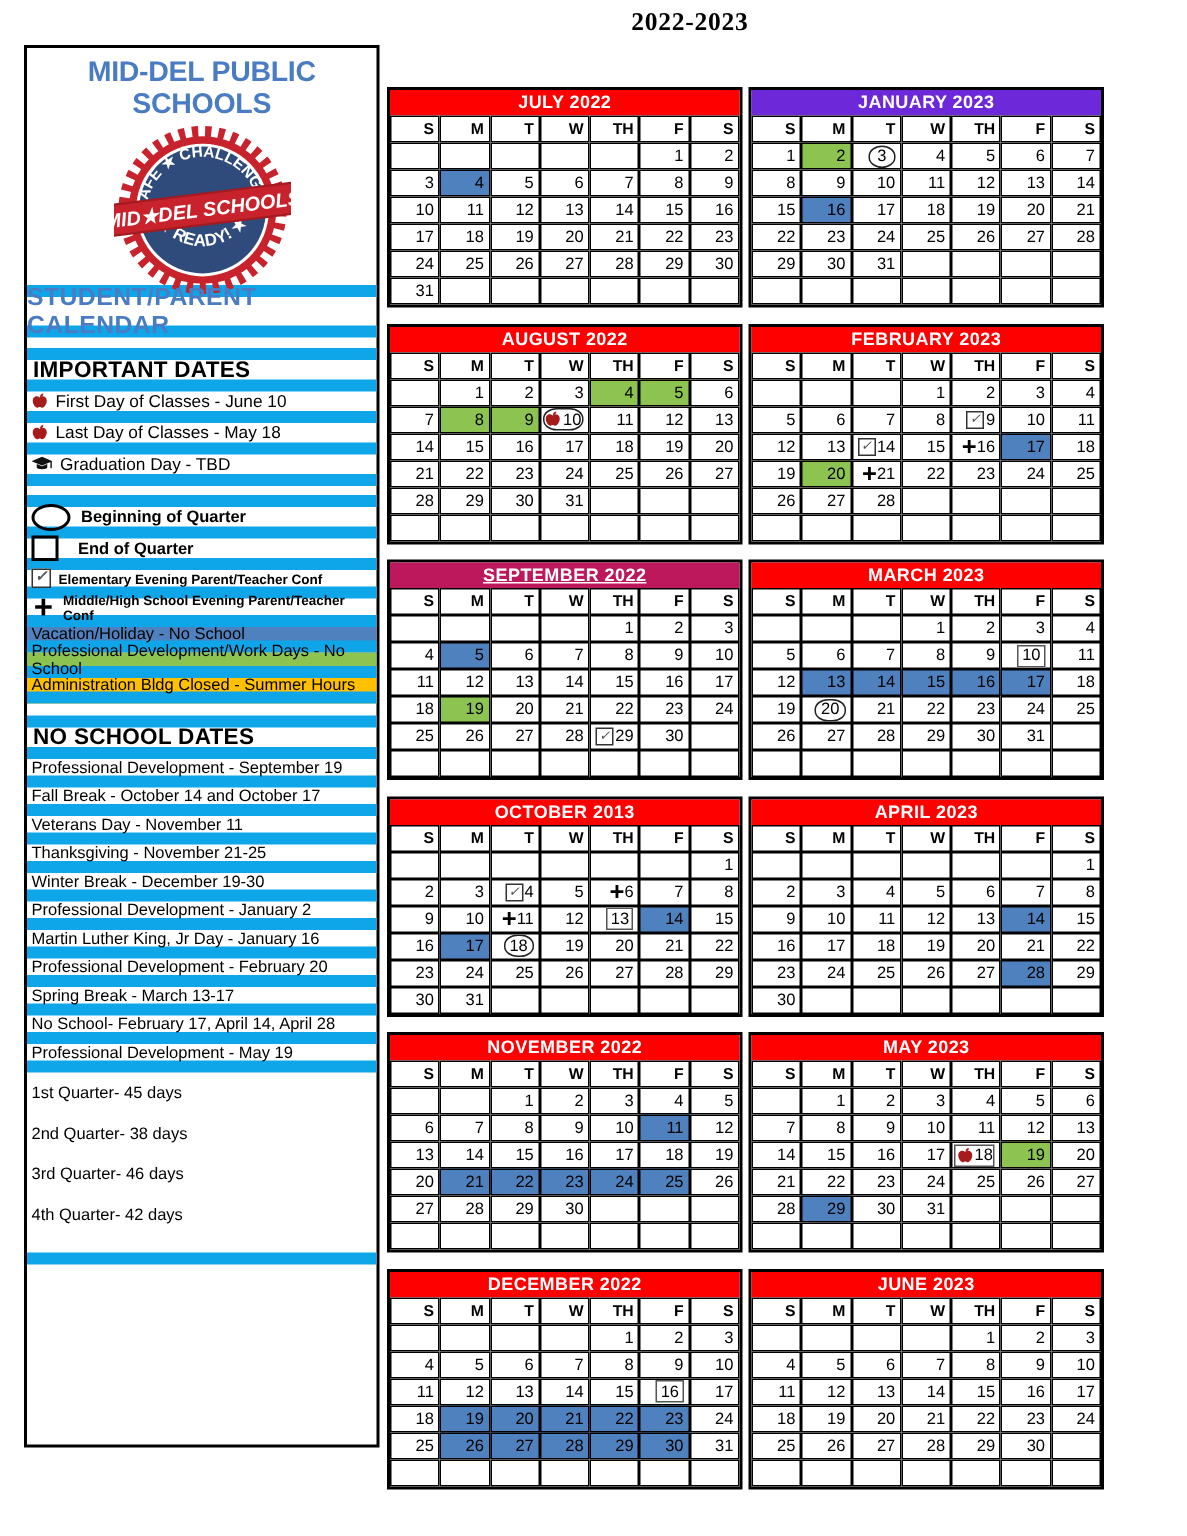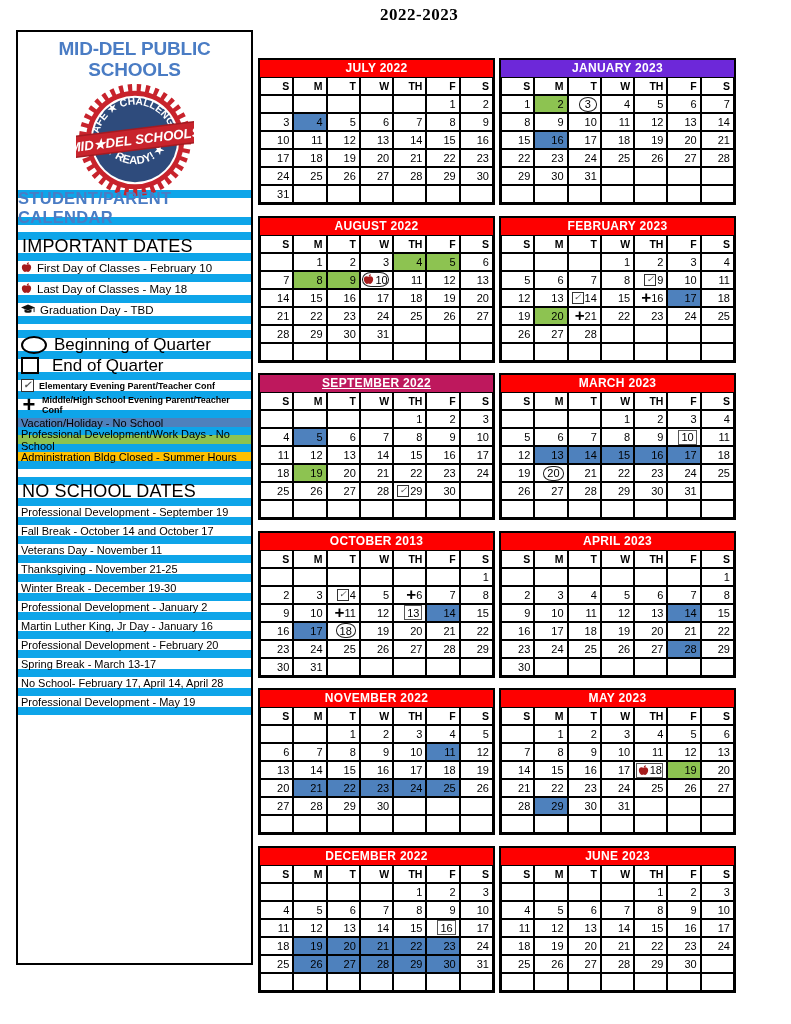--- a/index.html
+++ b/index.html
@@ -1,37 +1,37 @@
 <!DOCTYPE html>
 <html style="--sblue: #4a7cc4;"><head>
 <meta charset="utf-8">
 <style>
   html,body{margin:0;padding:0;background:#fff;}
   body{width:791px;height:1024px;font-family:"Liberation Sans",sans-serif;color:#000;position:relative;}
   .page{position:absolute;inset:0;background:#fff;}
-  .page-title{position:absolute;top:5px;left:380px;width:160px;text-align:left;
+  .page-title{position:absolute;top:5px;left:380px;width:160px;text-align:center;
     font-family:"Liberation Serif",serif;font-weight:bold;font-size:17px;letter-spacing:.5px;}
   .content{position:absolute;top:30px;left:16px;display:flex;gap:5px;}
 
   
   .sidebar{width:237px;height:935px;border:2px solid #000;box-sizing:border-box;
     display:flex;flex-direction:column;background:#fff;}
   .srow{border-bottom:8px solid #0ea5e9;box-sizing:border-box;flex:0 0 auto;}
   .school-head{height:166px;display:flex;flex-direction:column;align-items:center;}
   .school-name{padding-top:6px;text-align:center;font-weight:bold;font-size:19px;
     line-height:1.12;color:var(--sblue,#4a7cc4);letter-spacing:-.2px;}
   .logo-wrap{flex:1;display:flex;align-items:center;justify-content:center;}
   .cal-title{height:27px;display:flex;align-items:center;justify-content:center;
     font-weight:bold;font-size:16.5px;color:var(--sblue,#4a7cc4);letter-spacing:.3px;}
   .spacer-a{height:15px;} .spacer-b{height:14px;} .spacer-c{height:16px;}
   .section-header{height:21px;display:flex;align-items:center;padding:0 4px;
-    font-weight:normal;font-size:18px;letter-spacing:.2px;}
+    font-weight:bold;font-size:15px;letter-spacing:.2px;}
   .imp-item{height:21px;display:flex;align-items:center;gap:4px;padding:0 3px;font-size:11.5px;}
   .legend-lg{height:21px;display:flex;align-items:center;gap:7px;padding:0 3px;
-    font-weight:normal;font-size:17px;}
+    font-weight:bold;font-size:11px;}
   .legend-sm{height:19px;display:flex;align-items:center;gap:5px;padding:0 3px;
     font-weight:bold;font-size:9px;}
   .color-row{height:17px;display:flex;align-items:center;padding:0 3px;font-size:11px;}
   .ns-item{height:19px;display:flex;align-items:center;padding:0 3px;font-size:11px;}
   .quarters{padding:8px 3px 4px 3px;font-size:11px;}
   .q-line{margin-bottom:15px;}
   .sidebar-fill{flex:1 1 auto;border-bottom:none;}
 
   
   .gl-oval{width:22px;height:14px;border:2px solid #000;border-radius:50%;flex:0 0 auto;}
@@ -102,21 +102,21 @@
       <div class="srow spacer-a"></div>
       <div class="srow section-header">IMPORTANT DATES</div>
       <div id="important-list">
           <div class="srow imp-item">
             <span class="cell-apple">
               <svg width="11" height="11" viewBox="0 0 20 20">
                 <path d="M10 5.5 C6.5 2.5 1.5 4.5 1.5 9.5 c0 4.5 3.5 8.5 5.5 8.5 c1.2 0 2-.9 3-.9 c1 0 1.8.9 3 .9 c2 0 5.5-4 5.5-8.5 c0-5-5-7-8.5-4z" fill="#a61c1c"></path>
                 <path d="M10.2 5.2 C10.2 2.4 12 .8 14.4 .6 C14.4 3 12.6 4.9 10.2 5.2z" fill="#a61c1c"></path>
               </svg>
             </span>
-            <span>First Day of Classes - February 10</span>
+            <span>First Day of Classes - June 10</span>
           </div>
           <div class="srow imp-item">
             <span class="cell-apple">
               <svg width="11" height="11" viewBox="0 0 20 20">
                 <path d="M10 5.5 C6.5 2.5 1.5 4.5 1.5 9.5 c0 4.5 3.5 8.5 5.5 8.5 c1.2 0 2-.9 3-.9 c1 0 1.8.9 3 .9 c2 0 5.5-4 5.5-8.5 c0-5-5-7-8.5-4z" fill="#a61c1c"></path>
                 <path d="M10.2 5.2 C10.2 2.4 12 .8 14.4 .6 C14.4 3 12.6 4.9 10.2 5.2z" fill="#a61c1c"></path>
               </svg>
             </span>
             <span>Last Day of Classes - May 18</span>
           </div>
@@ -163,20 +163,26 @@
           <div class="srow ns-item">Veterans Day - November 11</div>
           <div class="srow ns-item">Thanksgiving - November 21-25</div>
           <div class="srow ns-item">Winter Break - December 19-30</div>
           <div class="srow ns-item">Professional Development - January 2</div>
           <div class="srow ns-item">Martin Luther King, Jr Day - January 16</div>
           <div class="srow ns-item">Professional Development - February 20</div>
           <div class="srow ns-item">Spring Break - March 13-17</div>
           <div class="srow ns-item">No School- February 17, April 14, April 28</div>
           <div class="srow ns-item">Professional Development - May 19</div>
         </div>
+      <div class="srow quarters" id="quarters">
+          <div class="q-line">1st Quarter- 45 days</div>
+          <div class="q-line">2nd Quarter- 38 days</div>
+          <div class="q-line">3rd Quarter- 46 days</div>
+          <div class="q-line">4th Quarter- 42 days</div>
+        </div>
       <div class="sidebar-fill"></div>
     </aside>
 
     <main class="months">
       <div class="mcol" id="mcol-0">
           <div class="month">
             <div class="month-title" style="background: rgb(254, 0, 0);">JULY 2022</div>
             <div class="mgrid">
               <div class="mcell dow">S</div>
               <div class="mcell dow">M</div>

